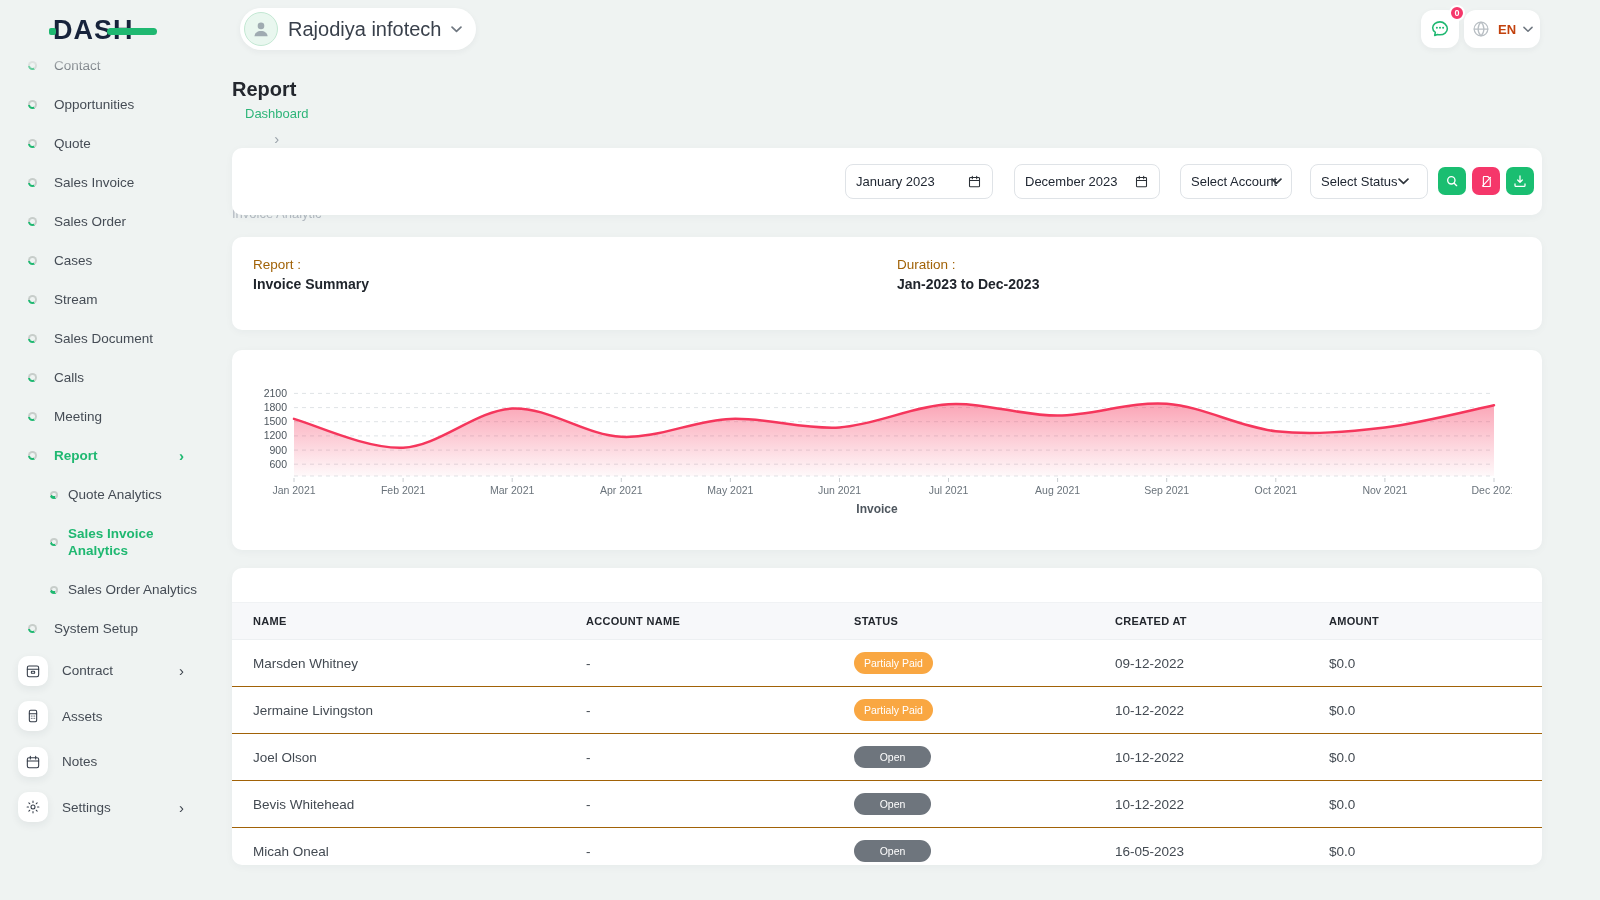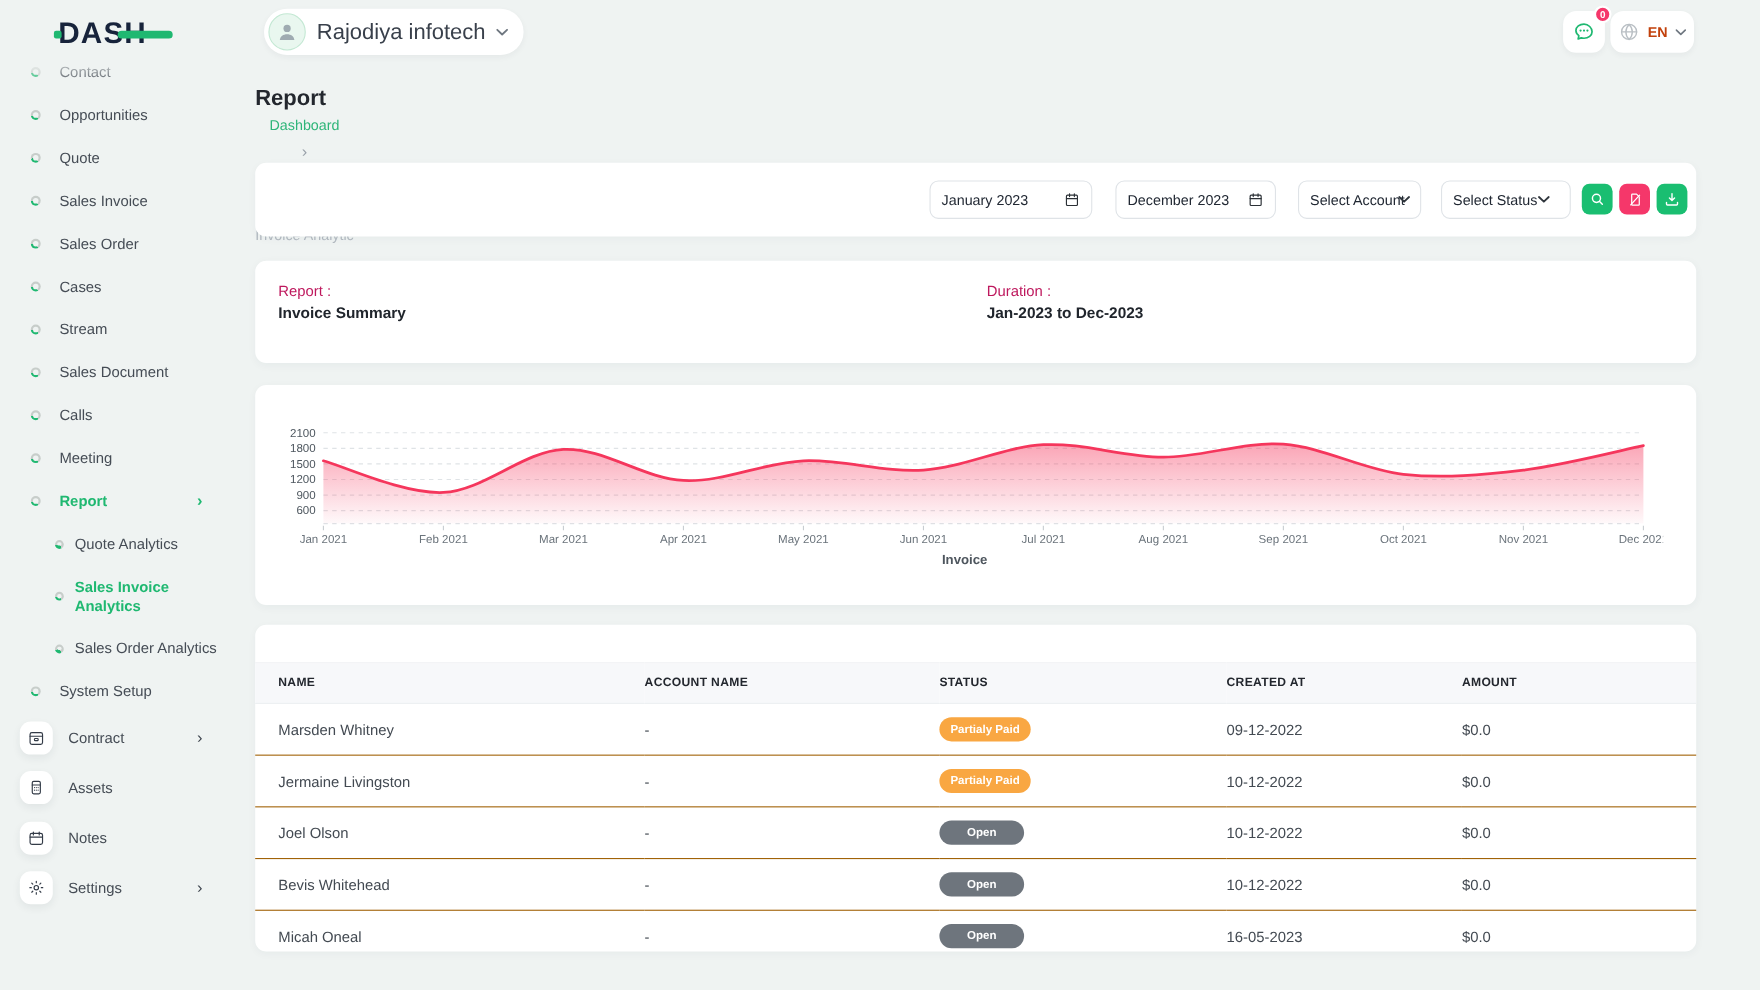--- a/index.html
+++ b/index.html
@@ -67,37 +67,37 @@
   .f-input .grow { flex:1; }
   .f-sel { position:absolute; top:16px; height:35px; border:1px solid #dfe3e7; border-radius:8px; background:#fff;
     display:flex; align-items:center; padding:0 4px 0 10px; font-size:13px; color:#212833; cursor:pointer; overflow:hidden; }
   .f-sel .sel-chev { margin-left:-6px; flex:0 0 auto; }
   .icon-btn { position:absolute; top:19px; width:28px; height:28px; border:none; border-radius:7px; cursor:pointer;
     display:flex; align-items:center; justify-content:center; }
   .btn-green { background:#1abe71; }
   .btn-pink { background:#f5376a; }
   
   .sum-block { position:absolute; top:20px; }
-  .sum-label { font-size:13.5px; color:#be185d; }
+  .sum-label { font-size:13.5px; color:#a16207; }
   .sum-value { font-size:14px; font-weight:700; color:#20252c; margin-top:4px; }
   
   #chart-svg { position:absolute; left:10px; top:30px; }
   #chart-svg text { font-family:"Liberation Sans", sans-serif; font-size:10.5px; fill:#6a737b; }
   #chart-svg text.ylab { fill:#4d565e; }
   .chart-caption { position:absolute; left:10px; top:152px; width:1270px; text-align:center;
     font-size:12px; font-weight:700; color:#4e565e; }
   
   .data-table { position:absolute; left:0; top:34px; width:100%; border-collapse:collapse; }
   .data-table th { background:#f7f8fa; border-top:1px solid #f0f2f4; border-bottom:1px solid #edf0f2;
     font-size:11px; letter-spacing:.3px; color:#23272e; text-align:left; padding:12px 0; font-weight:700; }
   .data-table th:first-child, .data-table td:first-child { padding-left:21px; }
   .data-table td { font-size:13.5px; color:#434a52; padding:12px 0; }
   .data-table tr:not(:last-child) td { border-bottom:1px solid #a16207; }
   .badge { display:inline-block; min-width:77px; text-align:center; padding:5px 10px; border-radius:12px;
-    color:#fff; font-size:10.5px; font-weight:700; }
+    color:#fff; font-size:10.5px; font-weight:400; }
   svg.stroke { fill:none; stroke-linecap:round; stroke-linejoin:round; }
 </style>
 </head>
 <body>
 
 <div class="sidebar">
   <ul class="nav" id="sidebar-nav">
       <li class="nav-item">
         <span class="dot"></span>
         <span class="nav-label">Contact</span>

